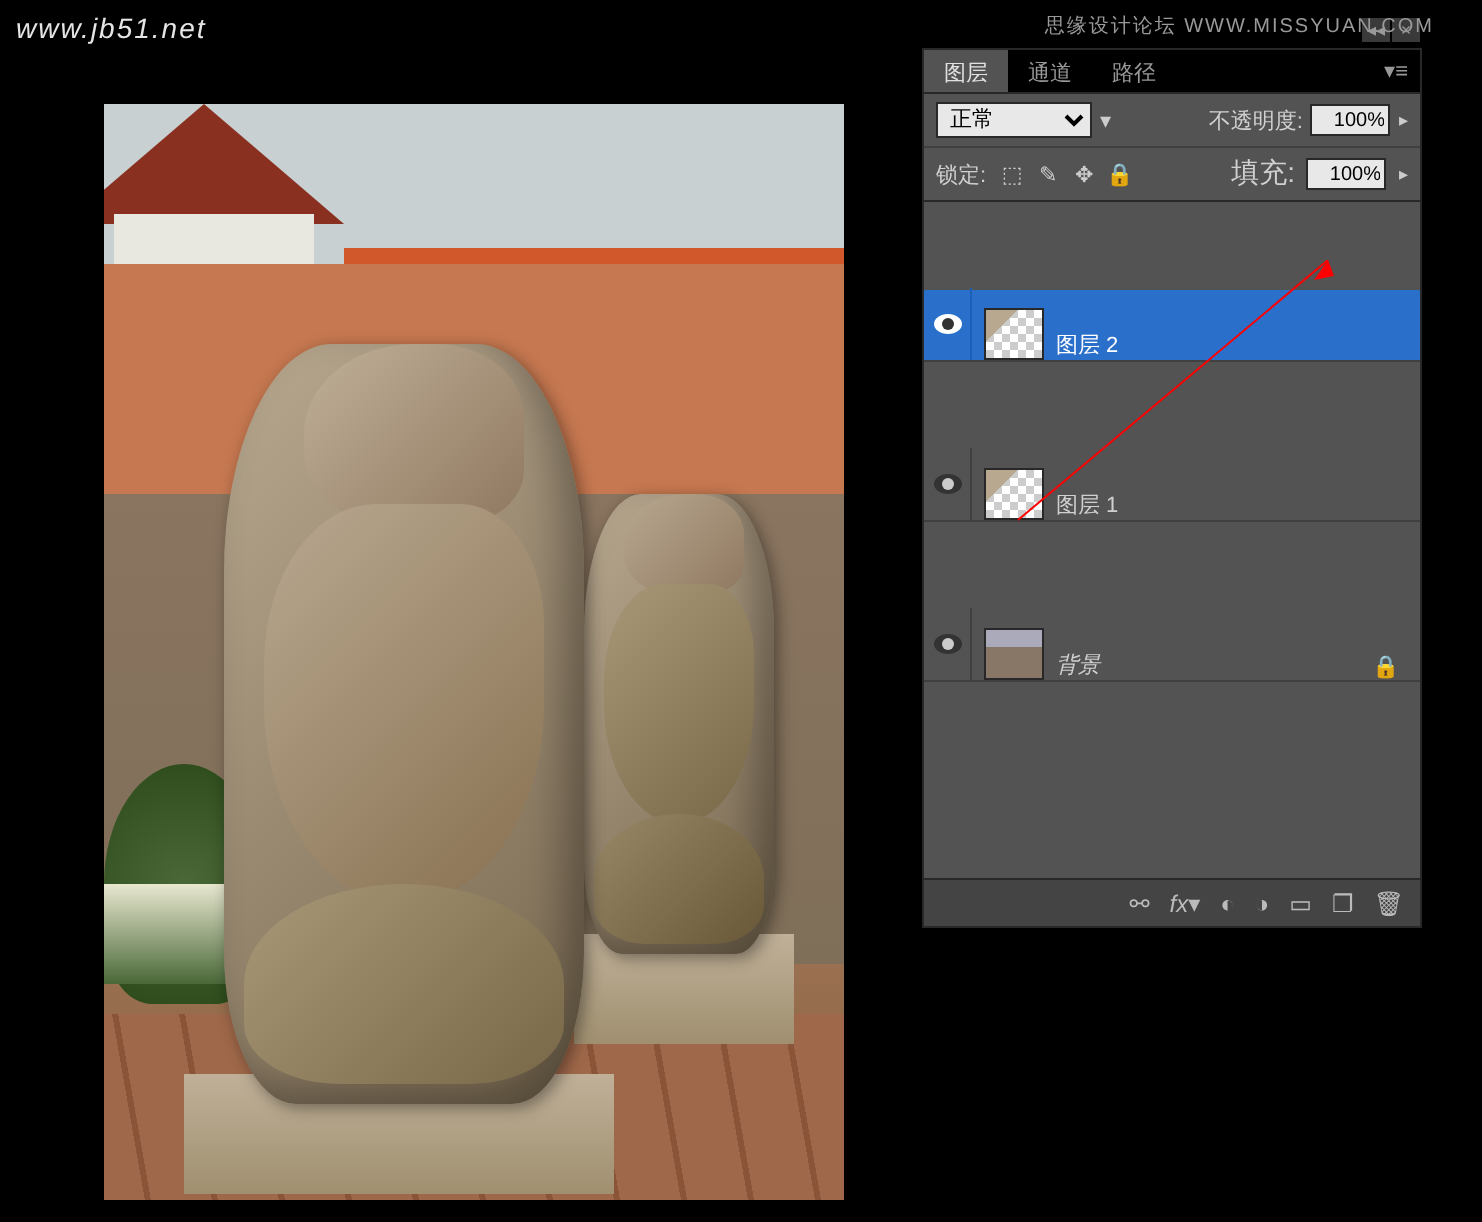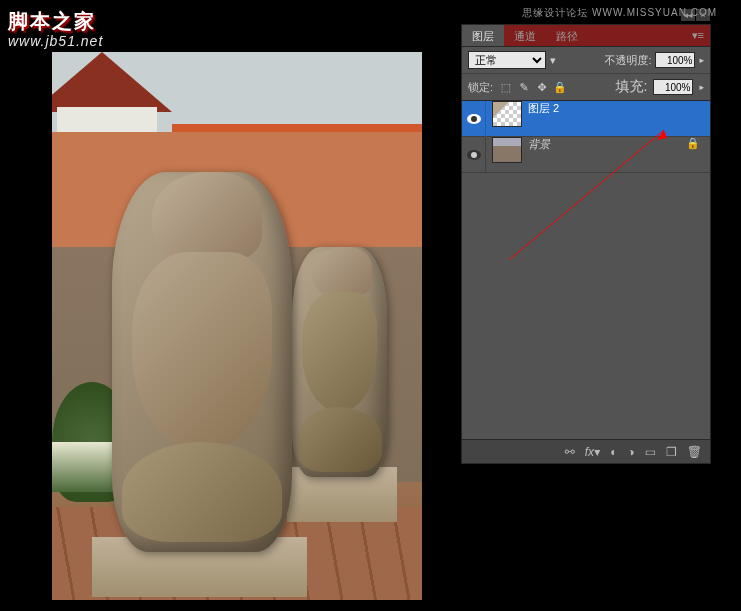--- a/index.html
+++ b/index.html
@@ -27,35 +27,35 @@
 .ped1 { top: 485px; left: 40px; width: 215px; height: 60px; }
 .ped2 { top: 415px; left: 235px; width: 110px; height: 55px; }
 .ground { position: absolute; top: 430px; left: 0; width: 370px; height: 170px; background: linear-gradient(to bottom, #9a7050, #7a5838); }
 .bricks { position: absolute; top: 455px; left: 0; width: 370px; height: 150px; background: repeating-linear-gradient(80deg, #a0684a 0, #a0684a 30px, #8a5438 30px, #8a5438 33px), repeating-linear-gradient(-10deg, transparent 0, transparent 25px, #8a5438 25px, #8a5438 28px); }
 .bushes { position: absolute; top: 330px; left: 0; width: 80px; height: 120px; background: radial-gradient(circle, #4a6838, #2a4818); border-radius: 50% 50% 30% 30%; }
 .flowers { position: absolute; top: 390px; left: 0; width: 100px; height: 50px; background: linear-gradient(to bottom, #e8e8d0, #4a6838); }
 
 .panel { position: absolute; top: 24px; right: 30px; width: 250px; height: 440px; background: #535353; border: 1px solid #282828; font-size: 11px; color: #d0d0d0; }
 .panel-top { position: absolute; top: -16px; right: 0; width: 30px; height: 14px; display: flex; }
 .panel-top span { width: 14px; height: 12px; background: #3a3a3a; margin-left: 1px; text-align: center; color: #999; font-size: 9px; line-height: 12px; cursor: pointer; }
-.tabs { display: flex; background: #7f1d1d; border-bottom: 1px solid #282828; height: 22px; }
+.tabs { display: flex; background: #000000; border-bottom: 1px solid #282828; height: 22px; }
 .tab { padding: 4px 10px; color: #999; cursor: pointer; font-size: 11px; }
 .tab.active { background: #535353; color: #e0e0e0; }
 .panel-menu { margin-left: auto; padding: 4px 6px; cursor: pointer; color: #999; }
 .blend-row { display: flex; align-items: center; padding: 4px 6px; gap: 4px; border-bottom: 1px solid #404040; }
 .blend-row select { background: #e8e8e8; border: 1px solid #282828; font-size: 11px; padding: 0 2px; width: 78px; height: 18px; }
 .blend-row .lbl { color: #d0d0d0; font-size: 11px; }
 .blend-row input { width: 40px; height: 16px; background: #e8e8e8; border: 1px solid #282828; font-size: 10px; text-align: right; padding-right: 2px; }
 .lock-row { display: flex; align-items: center; padding: 4px 6px; gap: 6px; border-bottom: 1px solid #282828; }
 .lock-row .icons { display: flex; gap: 4px; }
 .lock-row .icons span { width: 14px; height: 14px; display: inline-flex; align-items: center; justify-content: center; color: #ccc; font-size: 11px; cursor: pointer; }
 .lock-row .fill-lbl { margin-left: auto; color: #d0d0d0; font-size: 14px; }
 .lock-row input { width: 40px; height: 16px; background: #e8e8e8; border: 1px solid #282828; font-size: 10px; text-align: right; padding-right: 2px; }
 .layers { background: #535353; }
-.layer { display: flex; align-items: flex-start; height: 36px; border-bottom: 1px solid #404040; cursor: pointer; }
+.layer { display: flex; align-items: flex-end; height: 36px; border-bottom: 1px solid #404040; cursor: pointer; margin-top: 44px; }
 .layer.active { background: #2a6fc9; color: #fff; }
 .vis { width: 24px; height: 36px; display: flex; align-items: center; justify-content: center; border-right: 1px solid #404040; }
 .layer.active .vis { border-right-color: #1a5fb9; }
 .eye { width: 14px; height: 10px; background: #333; border-radius: 60% 60% 60% 60%; position: relative; }
 .eye::after { content: ''; position: absolute; top: 2px; left: 4px; width: 6px; height: 6px; background: #ccc; border-radius: 50%; }
 .layer.active .eye { background: #fff; }
 .layer.active .eye::after { background: #333; }
 .thumb { width: 30px; height: 26px; margin: 0 6px; background: #fff; border: 1px solid #282828; position: relative; overflow: hidden; }
 .checker { background-image: linear-gradient(45deg, #ccc 25%, transparent 25%), linear-gradient(-45deg, #ccc 25%, transparent 25%), linear-gradient(45deg, transparent 75%, #ccc 75%), linear-gradient(-45deg, transparent 75%, #ccc 75%); background-size: 8px 8px; background-position: 0 0, 0 4px, 4px -4px, -4px 0; }
 .thumb-img { position: absolute; inset: 0; }
@@ -66,21 +66,20 @@
 .lock-icon { margin-left: auto; margin-right: 10px; color: #333; font-size: 11px; }
 .panel-footer { position: absolute; bottom: 0; left: 0; right: 0; height: 24px; background: #444; border-top: 1px solid #282828; display: flex; align-items: center; justify-content: flex-end; gap: 10px; padding: 0 8px; }
 .panel-footer span { color: #bbb; font-size: 12px; cursor: pointer; }
 .annotation { position: absolute; top: 246px; right: 34px; width: 250px; color: #f00; font-size: 15px; line-height: 19px; z-index: 5; font-weight: 500; }
 .arrow-line { position: absolute; top: 130px; right: 52px; z-index: 4; pointer-events: none; }
 </style>
 </head>
 <body>
 
 <div class="watermark-tl">
-  <div class="cn">脚本之家</div>
   <div class="en">www.jb51.net</div>
 </div>
 <div class="watermark-tr">思缘设计论坛 WWW.MISSYUAN.COM</div>
 
 <div class="canvas">
   <div class="house">
     <div class="roof"></div>
       <div class="wall"></div>
   </div>
   <div class="wall2-cap"></div>
@@ -150,20 +149,29 @@
         </div>
       <div class="thumb checker">
           <div class="thumb-img statue-mini"></div>
         </div>
       <span class="layer-name">图层 2</span>
     </div>
     <div class="layer">
       <div class="vis">
           <div class="eye"></div>
         </div>
+      <div class="thumb checker">
+          <div class="thumb-img statue-mini"></div>
+        </div>
+      <span class="layer-name">图层 1</span>
+    </div>
+    <div class="layer">
+      <div class="vis">
+          <div class="eye"></div>
+        </div>
       <div class="thumb">
           <div class="thumb-img full-mini"></div>
         </div>
       <span class="layer-name italic">背景</span>
       <span class="lock-icon">🔒</span>
     </div>
   </div>
   <div class="panel-footer">
     <span>⚯</span>
     <span><i>fx</i>▾</span>

